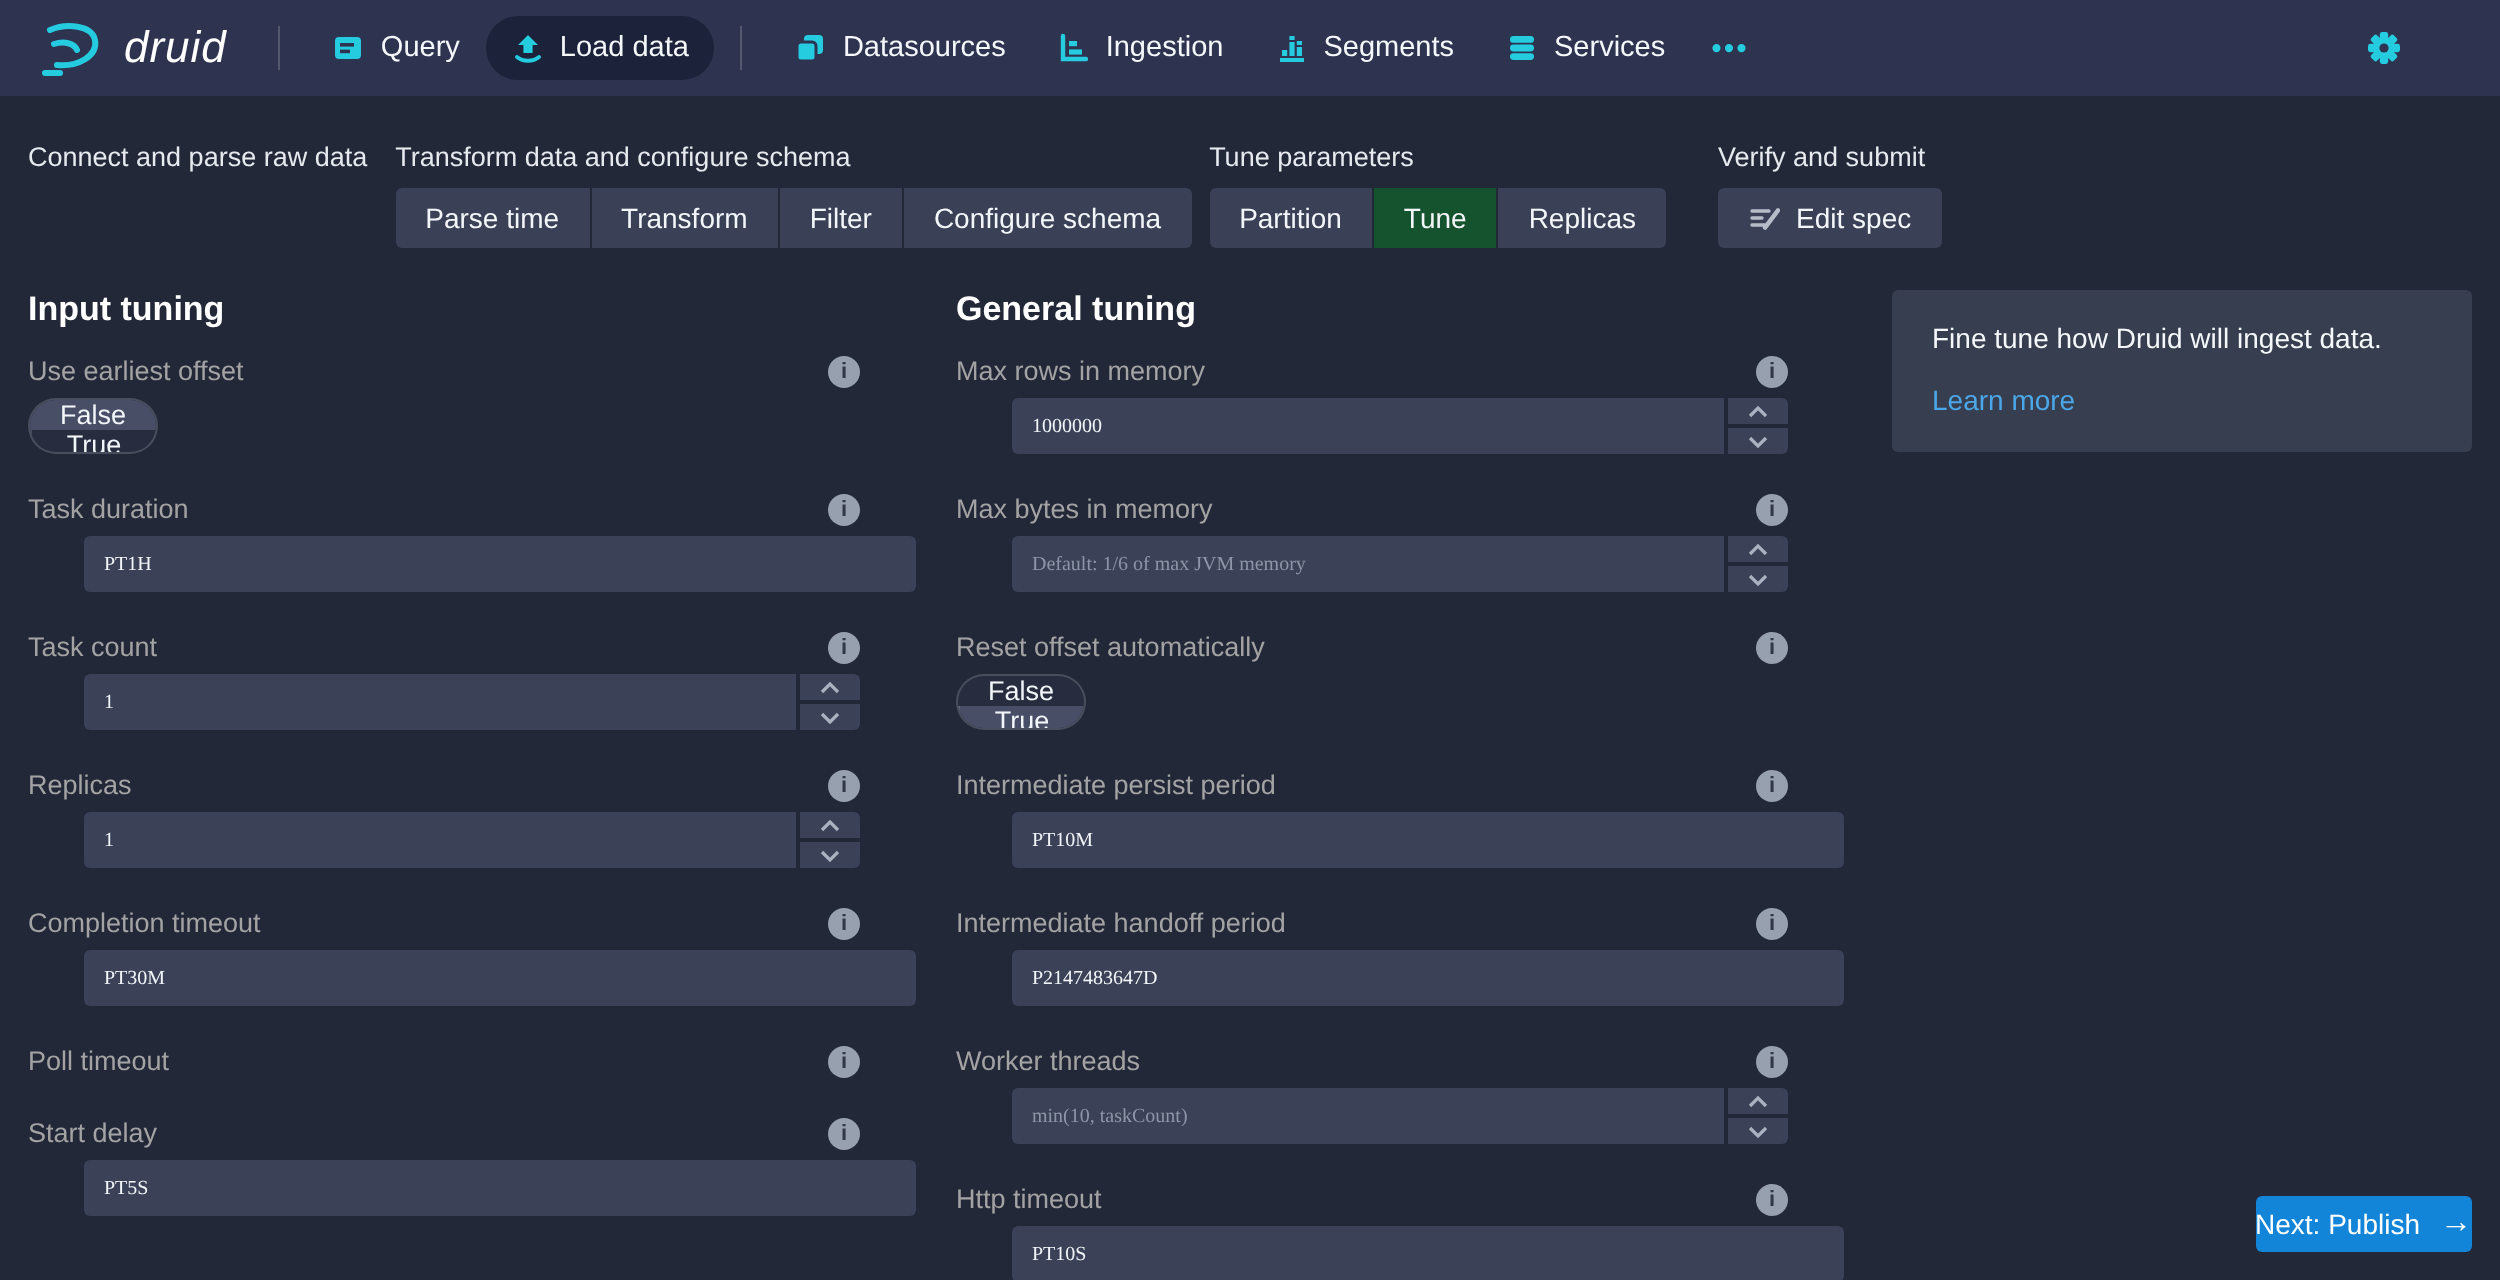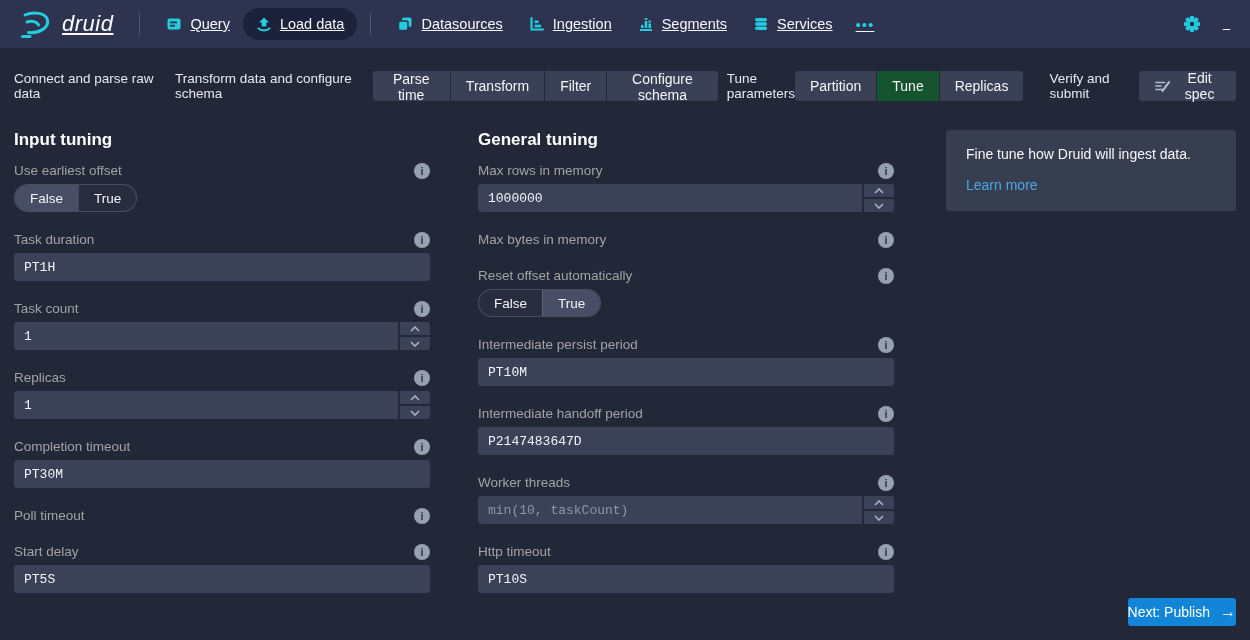--- a/index.html
+++ b/index.html
@@ -6,35 +6,35 @@
   html,body { margin:0; padding:0; }
   body {
     width:1250px; height:640px; overflow:hidden;
     background:#222838; color:#f5f8fa;
     font-family:"Liberation Sans", sans-serif;
     position:relative;
   }
   button { border:none; outline:none; font-family:inherit; cursor:pointer; padding:0; }
 
   
-  .navbar { height:48px; background:#2e3450; display:flex; align-items:center; padding:0 15px;text-decoration:underline; }
+  .navbar { height:48px; background:#2e3450; display:flex; align-items:center; padding:0 15px; }
   .brand { display:flex; align-items:center; gap:9px; margin-right:13px; }
   .brand-name { font-size:22px; font-style:italic; color:#ffffff; letter-spacing:.5px; }
   .nav-divider { width:1px; height:22px; background:rgba(255,255,255,.18); margin:0 13px; }
   .nav-item { display:flex; align-items:center; gap:8px; padding:8px 13px; font-size:14.5px;
               color:#f5f8fa; border-radius:18px; background:transparent; }
   .nav-item.active { background:rgba(14,20,38,.55); }
   .nav-more { color:#25cbdf; font-size:15px; letter-spacing:1px; padding:8px 10px; background:transparent; }
   .nav-right { margin-left:auto; display:flex; align-items:center; gap:17px; }
   .help-circle { width:17px; height:17px; border-radius:50%; background:#25cbdf; color:#2e3450;
                  font-size:12px; font-weight:bold; display:flex; align-items:center; justify-content:center; }
 
   
   .stepnav { display:flex; padding:0 14px; margin-top:23px; align-items:flex-start; }
-  .step-group { display:flex; flex-direction:row; }
+  .step-group { display:flex; flex-direction:column; }
   .sg2 { margin-left:14px;justify-content:center; } .sg3 { margin-left:9px; } .sg4 { margin-left:26px; }
   .step-group-label { font-size:13.5px; color:#e6e9ee; margin-bottom:8px; }
   .btn-row { display:flex; gap:1px; }
   .step-btn { background:#3a4157; color:#f3f6f9; font-size:14px; height:30px; padding:0 15px; }
   .btn-row .step-btn:first-child { border-radius:3px 0 0 3px; }
   .btn-row .step-btn:last-child  { border-radius:0 3px 3px 0; }
   .btn-row .step-btn:only-child  { border-radius:3px; }
   .step-btn.active { background:#14532d; }
   .step-btn.with-icon { display:flex; align-items:center; gap:8px; }
 
@@ -42,30 +42,30 @@
   .main { display:flex; padding:0 14px; margin-top:21px; align-items:flex-start; }
   .col { width:416px; }
   .col-mid { margin-left:48px; }
   .section-title { font-size:17px; font-weight:bold; color:#ffffff; margin:0 0 12px 0; line-height:20px; }
   .field { margin-bottom:19px; }
   .label-row { display:flex; justify-content:space-between; align-items:center; height:17px; margin-bottom:5px; }
   .field-label { font-size:13.5px; color:#a3a3a3; }
   .info-icon { width:16px; height:16px; border-radius:50%; background:#97a0af; color:#313848;
                font-size:11px; font-weight:bold; display:flex; align-items:center; justify-content:center; }
   .text-input { width:100%; height:28px; background:#3b4258; border:none; border-radius:3px;
-                color:#f2f5f9; font-size:13px; padding:0 10px; font-family:Liberation Mono, monospace; }
+                color:#f2f5f9; font-size:10px; padding:0 10px; font-family:Liberation Serif, serif;margin-left:28px; }
   .text-input::placeholder { color:#8d96a8; }
   .num-group { display:flex; }
   .num-group .text-input { flex:1; border-radius:3px 0 0 3px; }
   .stepper { width:30px; margin-left:2px; display:flex; flex-direction:column; gap:2px; height:28px; }
   .stepper button { flex:1; background:#3b4258; display:flex; align-items:center; justify-content:center; }
   .stepper .step-up { border-radius:0 3px 0 0; }
   .stepper .step-down { border-radius:0 0 3px 0; }
   .segmented { display:inline-flex; height:28px; border:1px solid rgba(255,255,255,.16);
-               border-radius:14px; overflow:hidden; background:#272d3f; }
+               border-radius:14px; overflow:hidden; background:#272d3f;flex-direction:column; }
   .seg-btn { padding:0 15px; font-size:13.5px; color:#f2f5f9; background:transparent; }
   .seg-btn + .seg-btn { border-left:1px solid rgba(255,255,255,.14); }
   .seg-btn.selected { background:#474e66; }
 
   
   .info-panel { width:290px; margin-left:52px; background:#373e4f; border-radius:3px;
                 padding:16px 20px 18px 20px; font-size:14px; }
   .info-panel-link { color:#4ba7e8; display:inline-block; margin-top:15px; text-decoration:none; font-size:14px; }
 
   
@@ -365,20 +365,39 @@
       </div>
     </div>
 
     <div class="field">
       <div class="label-row">
         <span class="field-label">Max bytes in memory</span>
         <span class="info-icon">
             <span>i</span>
           </span>
       </div>
+      <div class="num-group">
+        <input class="text-input" placeholder="Default: 1/6 of max JVM memory" style="">
+        <div class="stepper">
+          <button class="step-up">
+              <span style="display:flex;">
+                <svg width="10" height="6" viewBox="0 0 10 6">
+                  <polyline points="1,5 5,1 9,5" fill="none" stroke="#a9b2c0" stroke-width="1.6"></polyline>
+                </svg>
+              </span>
+            </button>
+          <button class="step-down">
+              <span style="display:flex;">
+                <svg width="10" height="6" viewBox="0 0 10 6">
+                  <polyline points="1,1 5,5 9,1" fill="none" stroke="#a9b2c0" stroke-width="1.6"></polyline>
+                </svg>
+              </span>
+            </button>
+        </div>
+      </div>
     </div>
 
     <div class="field">
       <div class="label-row">
         <span class="field-label">Reset offset automatically</span>
         <span class="info-icon">
             <span>i</span>
           </span>
       </div>
       <div class="segmented">

